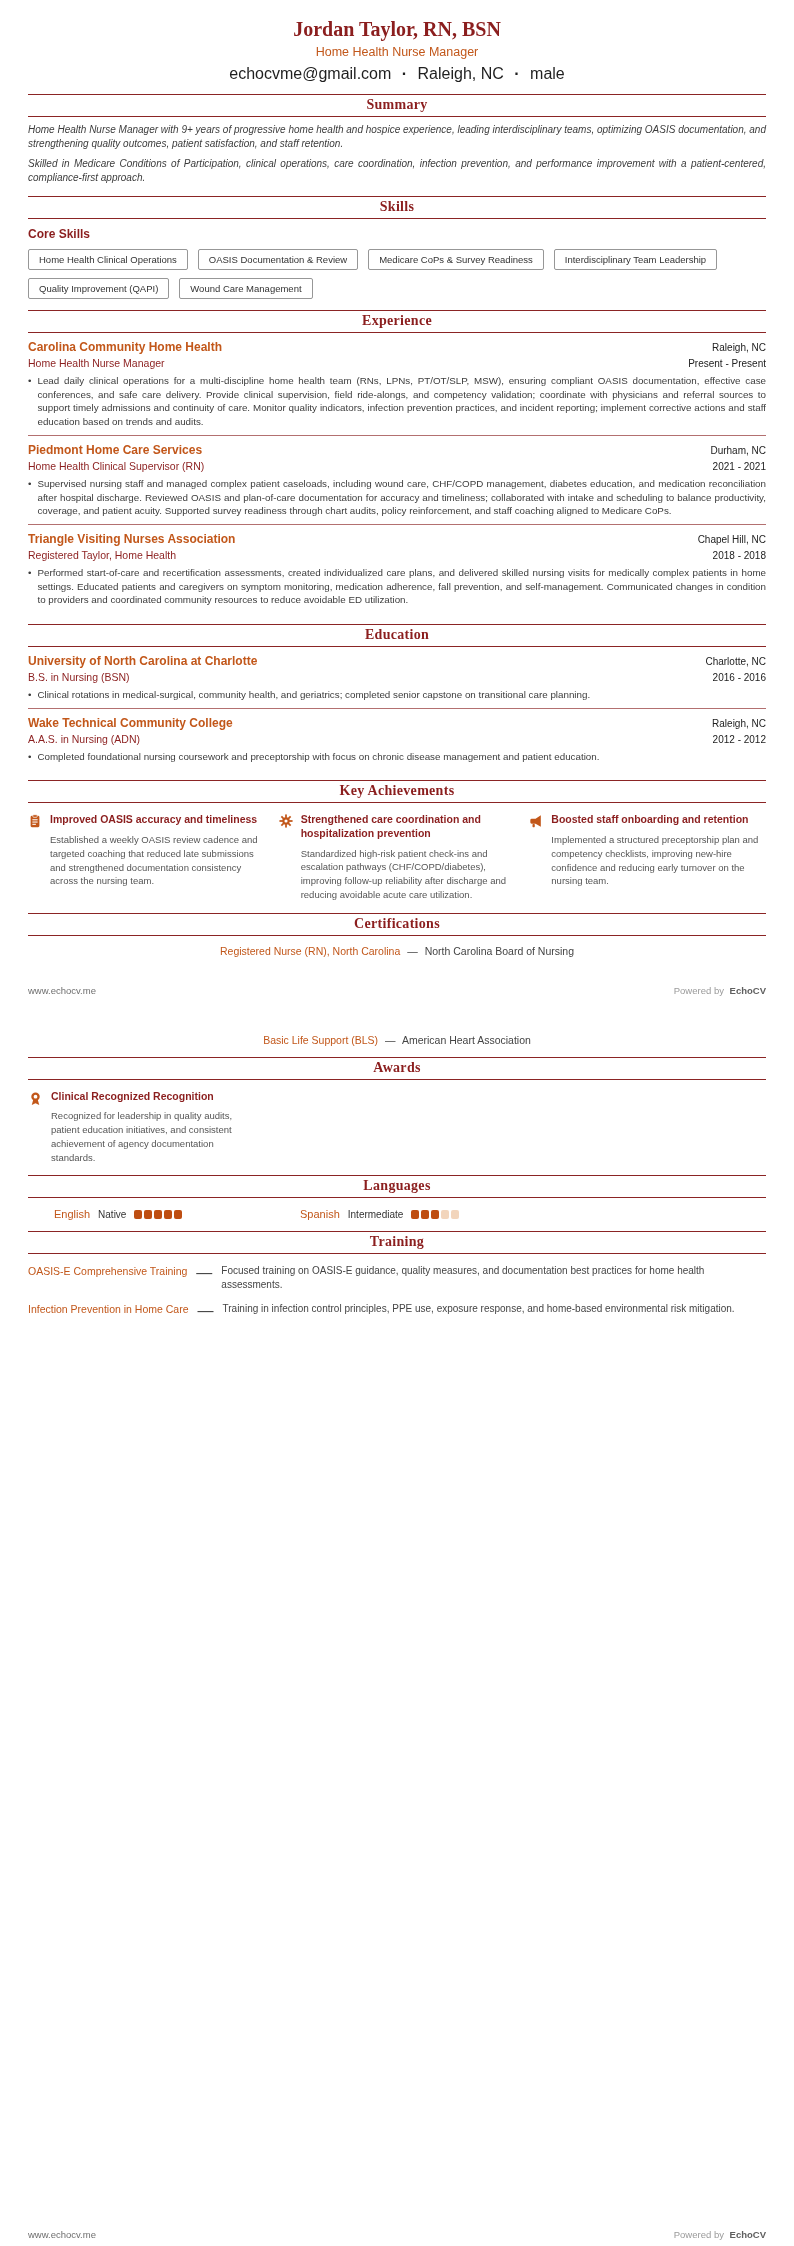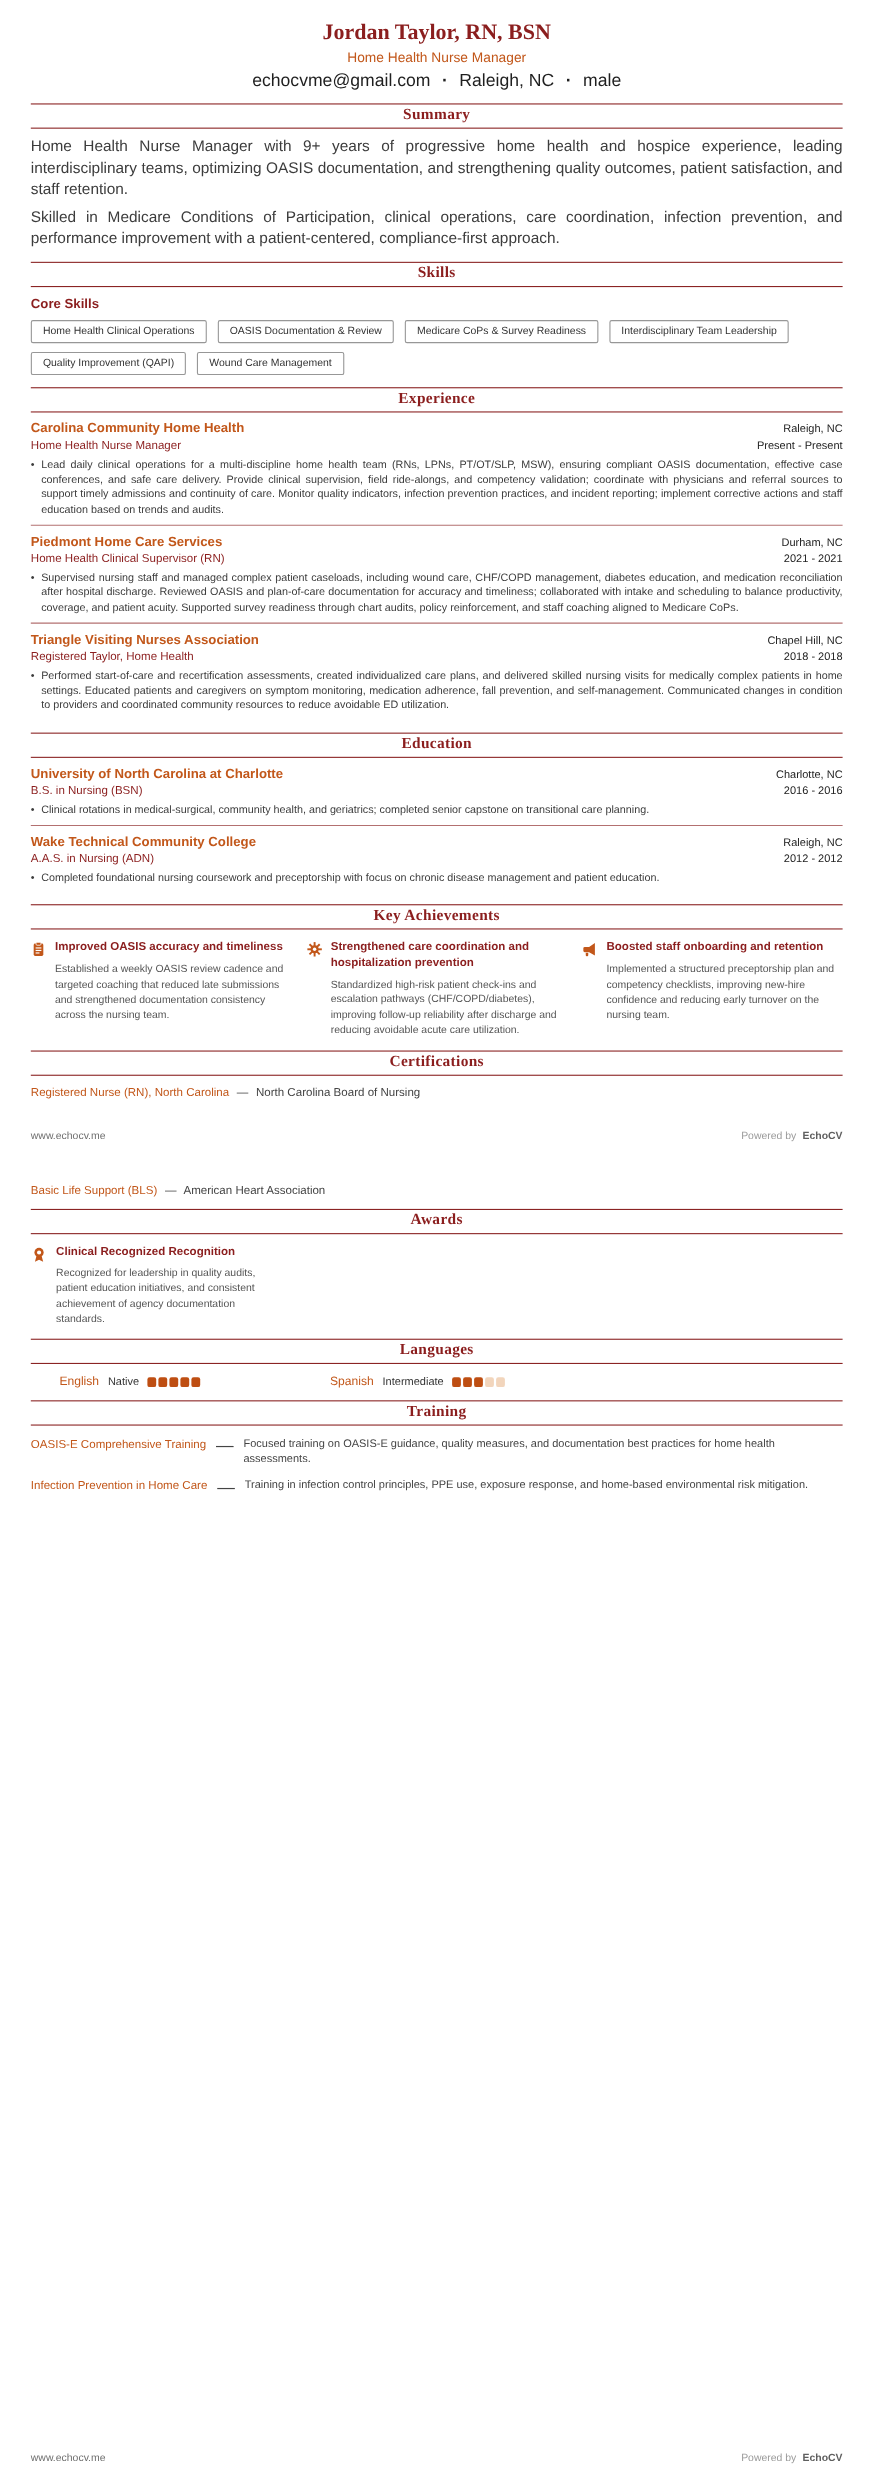--- a/index.html
+++ b/index.html
@@ -44,21 +44,21 @@
     font-size: 14px;
     letter-spacing: 0.3px;
     color: #8B1E1E;
     text-align: center;
     padding: 2px 0 3px;
     border-top: 1.5px solid #8B2424;
     border-bottom: 1.5px solid #8B2424;
   }
 
   
-  .summary-text { font-size: 14px; line-height: 1.4; color: #3c3c3c; margin-top: 6px; text-align: justify; }
+  .summary-text { font-size: 10px; line-height: 1.4; color: #3c3c3c; margin-top: 6px; text-align: justify; font-style: italic; }
 
   
   .group-label { color: #8B1E1E; font-weight: 700; font-size: 12px; margin-top: 8px; }
   .chips { display: flex; flex-wrap: wrap; gap: 8px 10px; margin-top: 8px; }
   .chip {
     border: 1px solid #979797;
     border-radius: 2px;
     padding: 4px 10px;
     font-size: 9.5px;
     color: #333;
@@ -77,21 +77,21 @@
   .bullet-text { font-size: 9.8px; line-height: 1.4; color: #3c3c3c; text-align: justify; }
 
   
   .ach-grid { display: grid; grid-template-columns: repeat(3, 1fr); gap: 0 14px; margin-top: 10px; }
   .ach { display: flex; gap: 8px; align-items: flex-start; }
   .ach-icon { flex: none; padding-top: 1px; }
   .ach-title { color: #8B1E1E; font-weight: 700; font-size: 10.5px; line-height: 1.3; }
   .ach-body { font-size: 9.5px; color: #555; line-height: 1.45; margin-top: 6px; }
 
   
-  .cert-line { font-size: 10.5px; margin-top: 9px; }
+  .cert-line { font-size: 10.5px; margin-top: 9px; text-align: center; }
   .cert-name { color: #C2571A; }
   .dash { color: #444; margin: 0 4px; }
   .cert-issuer { color: #444; }
   .cert-second { margin-top: 38px; }
 
   
   .page-footer { display: flex; justify-content: space-between; align-items: center; font-size: 9.5px; color: #8a8a8a; }
   .page-footer.inline { margin-top: 28px; }
   .footer-site { color: #6f6f6f; text-decoration: none; }
   .powered { color: #9a9a9a; }

